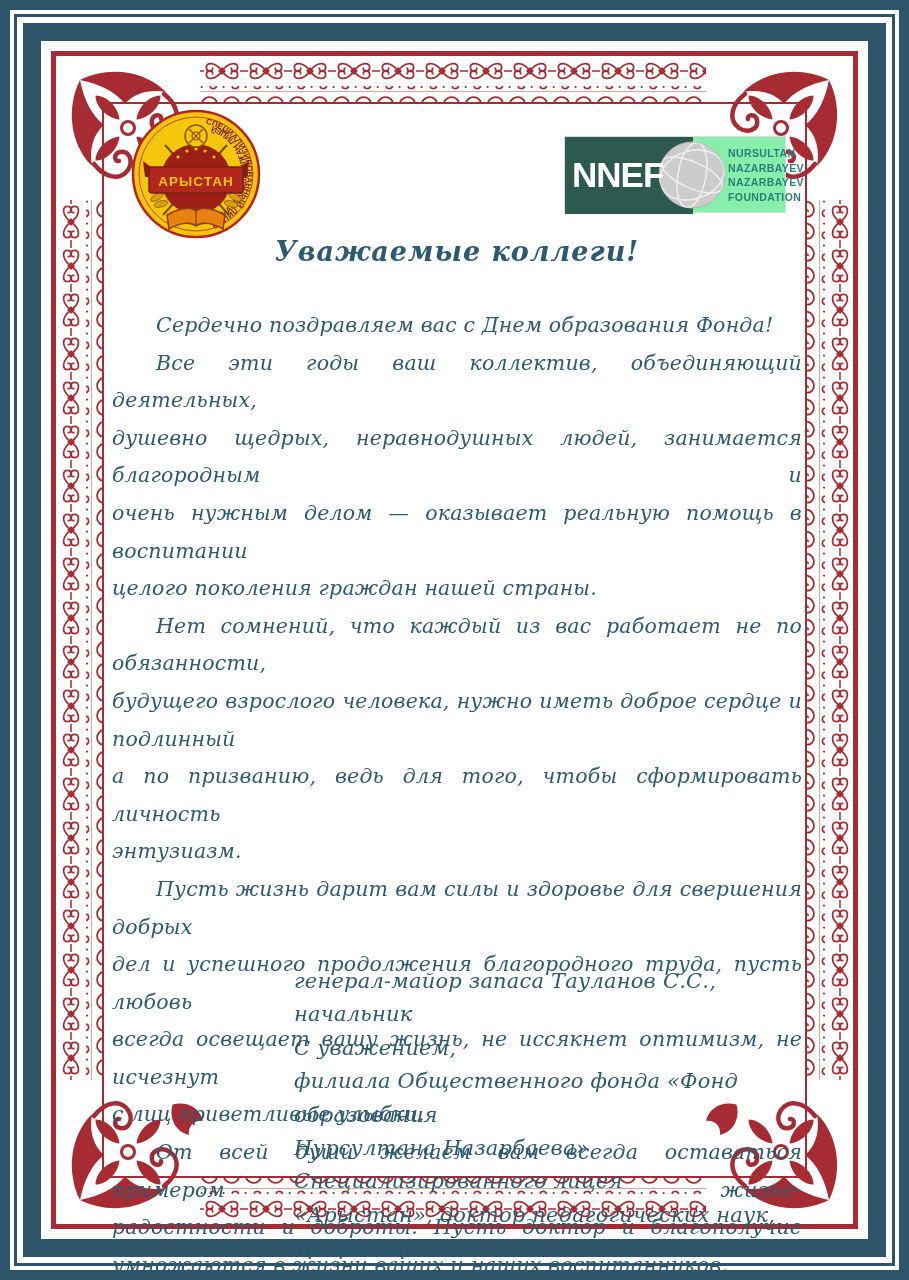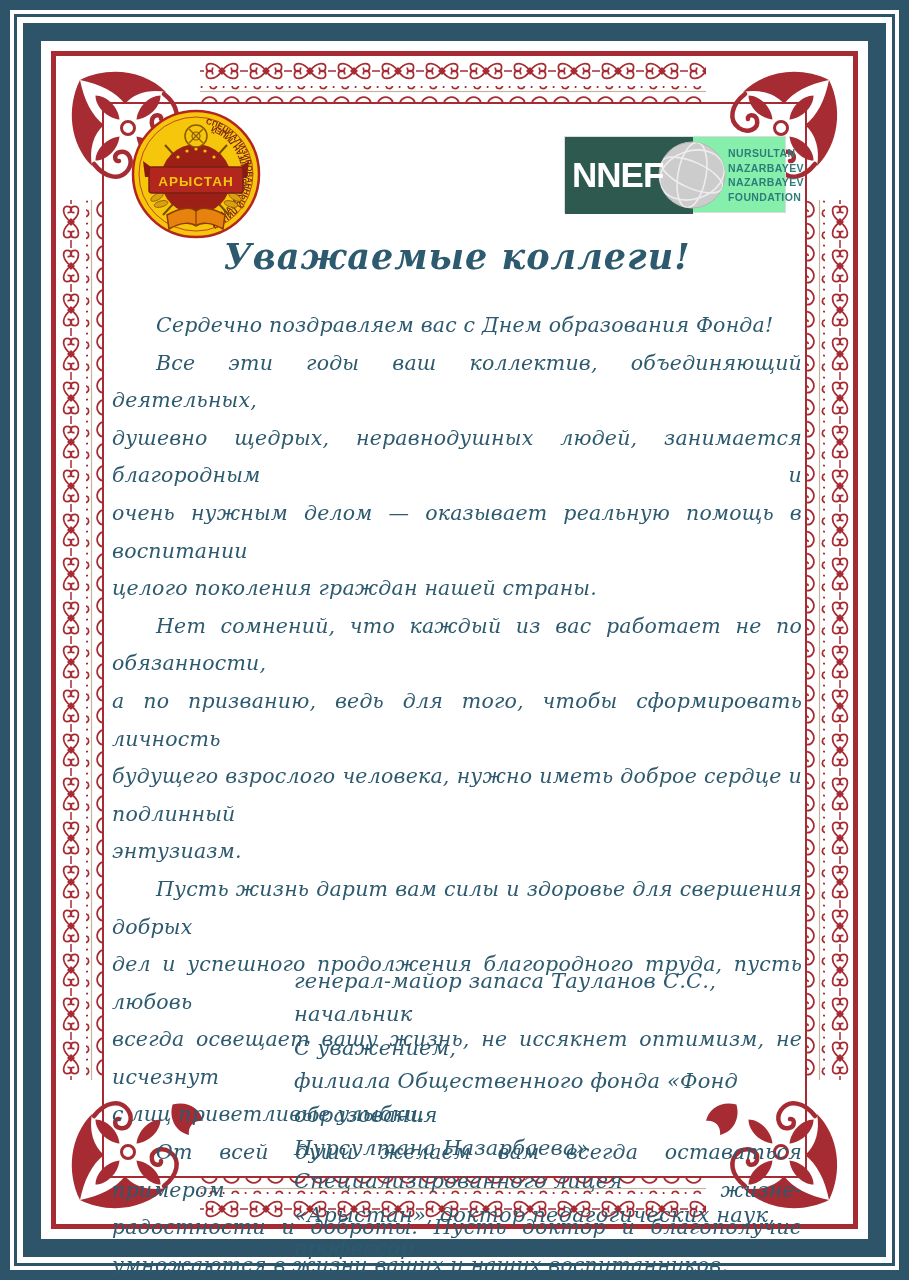--- a/index.html
+++ b/index.html
@@ -27,21 +27,21 @@
   .nnef   { position:absolute; left:564px; top:136px; width:222px; height:77px;
             background:#86efac; border:1px solid #dcdcdc; }
   .nnef-svg { position:absolute; left:0; top:0; }
   .nnef-text { position:absolute; left:163px; top:9px; color:#2e7d78;
             font-family:"Liberation Sans", sans-serif; font-weight:bold;
             font-size:10.5px; line-height:14.5px; letter-spacing:.4px; }
   
   .title {
     position:absolute; top:236px; left:112px; width:690px;
     text-align:center; font-style:italic; font-weight:bold;
-    font-size:35px; color:#2d5a6e; letter-spacing:1px;
+    font-size:27px; color:#2d5a6e; letter-spacing:1px;
   }
   .body-text {
     position:absolute; top:307px; left:112px; width:690px;
     font-style:italic; font-size:20.5px; line-height:37.6px;
     color:#2d5a6e; letter-spacing:.2px;
   }
   .line { text-align:justify; text-align-last:justify; white-space:normal; }
   .line.first { text-indent:44px; }
   .line.last  { text-align-last:left; }
   .signature {
@@ -201,22 +201,22 @@
         <div class="line first last">Сердечно поздравляем вас с Днем образования Фонда!</div>
       </div>
       <div class="para">
         <div class="line first">Все эти годы ваш коллектив, объединяющий деятельных,</div>
         <div class="line">душевно щедрых, неравнодушных людей, занимается благородным и</div>
         <div class="line">очень нужным делом — оказывает реальную помощь в воспитании</div>
         <div class="line last">целого поколения граждан нашей страны.</div>
       </div>
       <div class="para">
         <div class="line first">Нет сомнений, что каждый из вас работает не по обязанности,</div>
+        <div class="line">будущего взрослого человека, нужно иметь доброе сердце и подлинный</div>
         <div class="line">а по призванию, ведь для того, чтобы сформировать личность</div>
-        <div class="line">будущего взрослого человека, нужно иметь доброе сердце и подлинный</div>
         <div class="line last">энтузиазм.</div>
       </div>
       <div class="para">
         <div class="line first">Пусть жизнь дарит вам силы и здоровье для свершения добрых</div>
         <div class="line">дел и успешного продолжения благородного труда, пусть любовь</div>
         <div class="line">всегда освещает вашу жизнь, не иссякнет оптимизм, не исчезнут</div>
         <div class="line last">с лиц приветливые улыбки.</div>
       </div>
       <div class="para">
         <div class="line first">От всей души желаем вам всегда оставаться примером жизне-</div>

